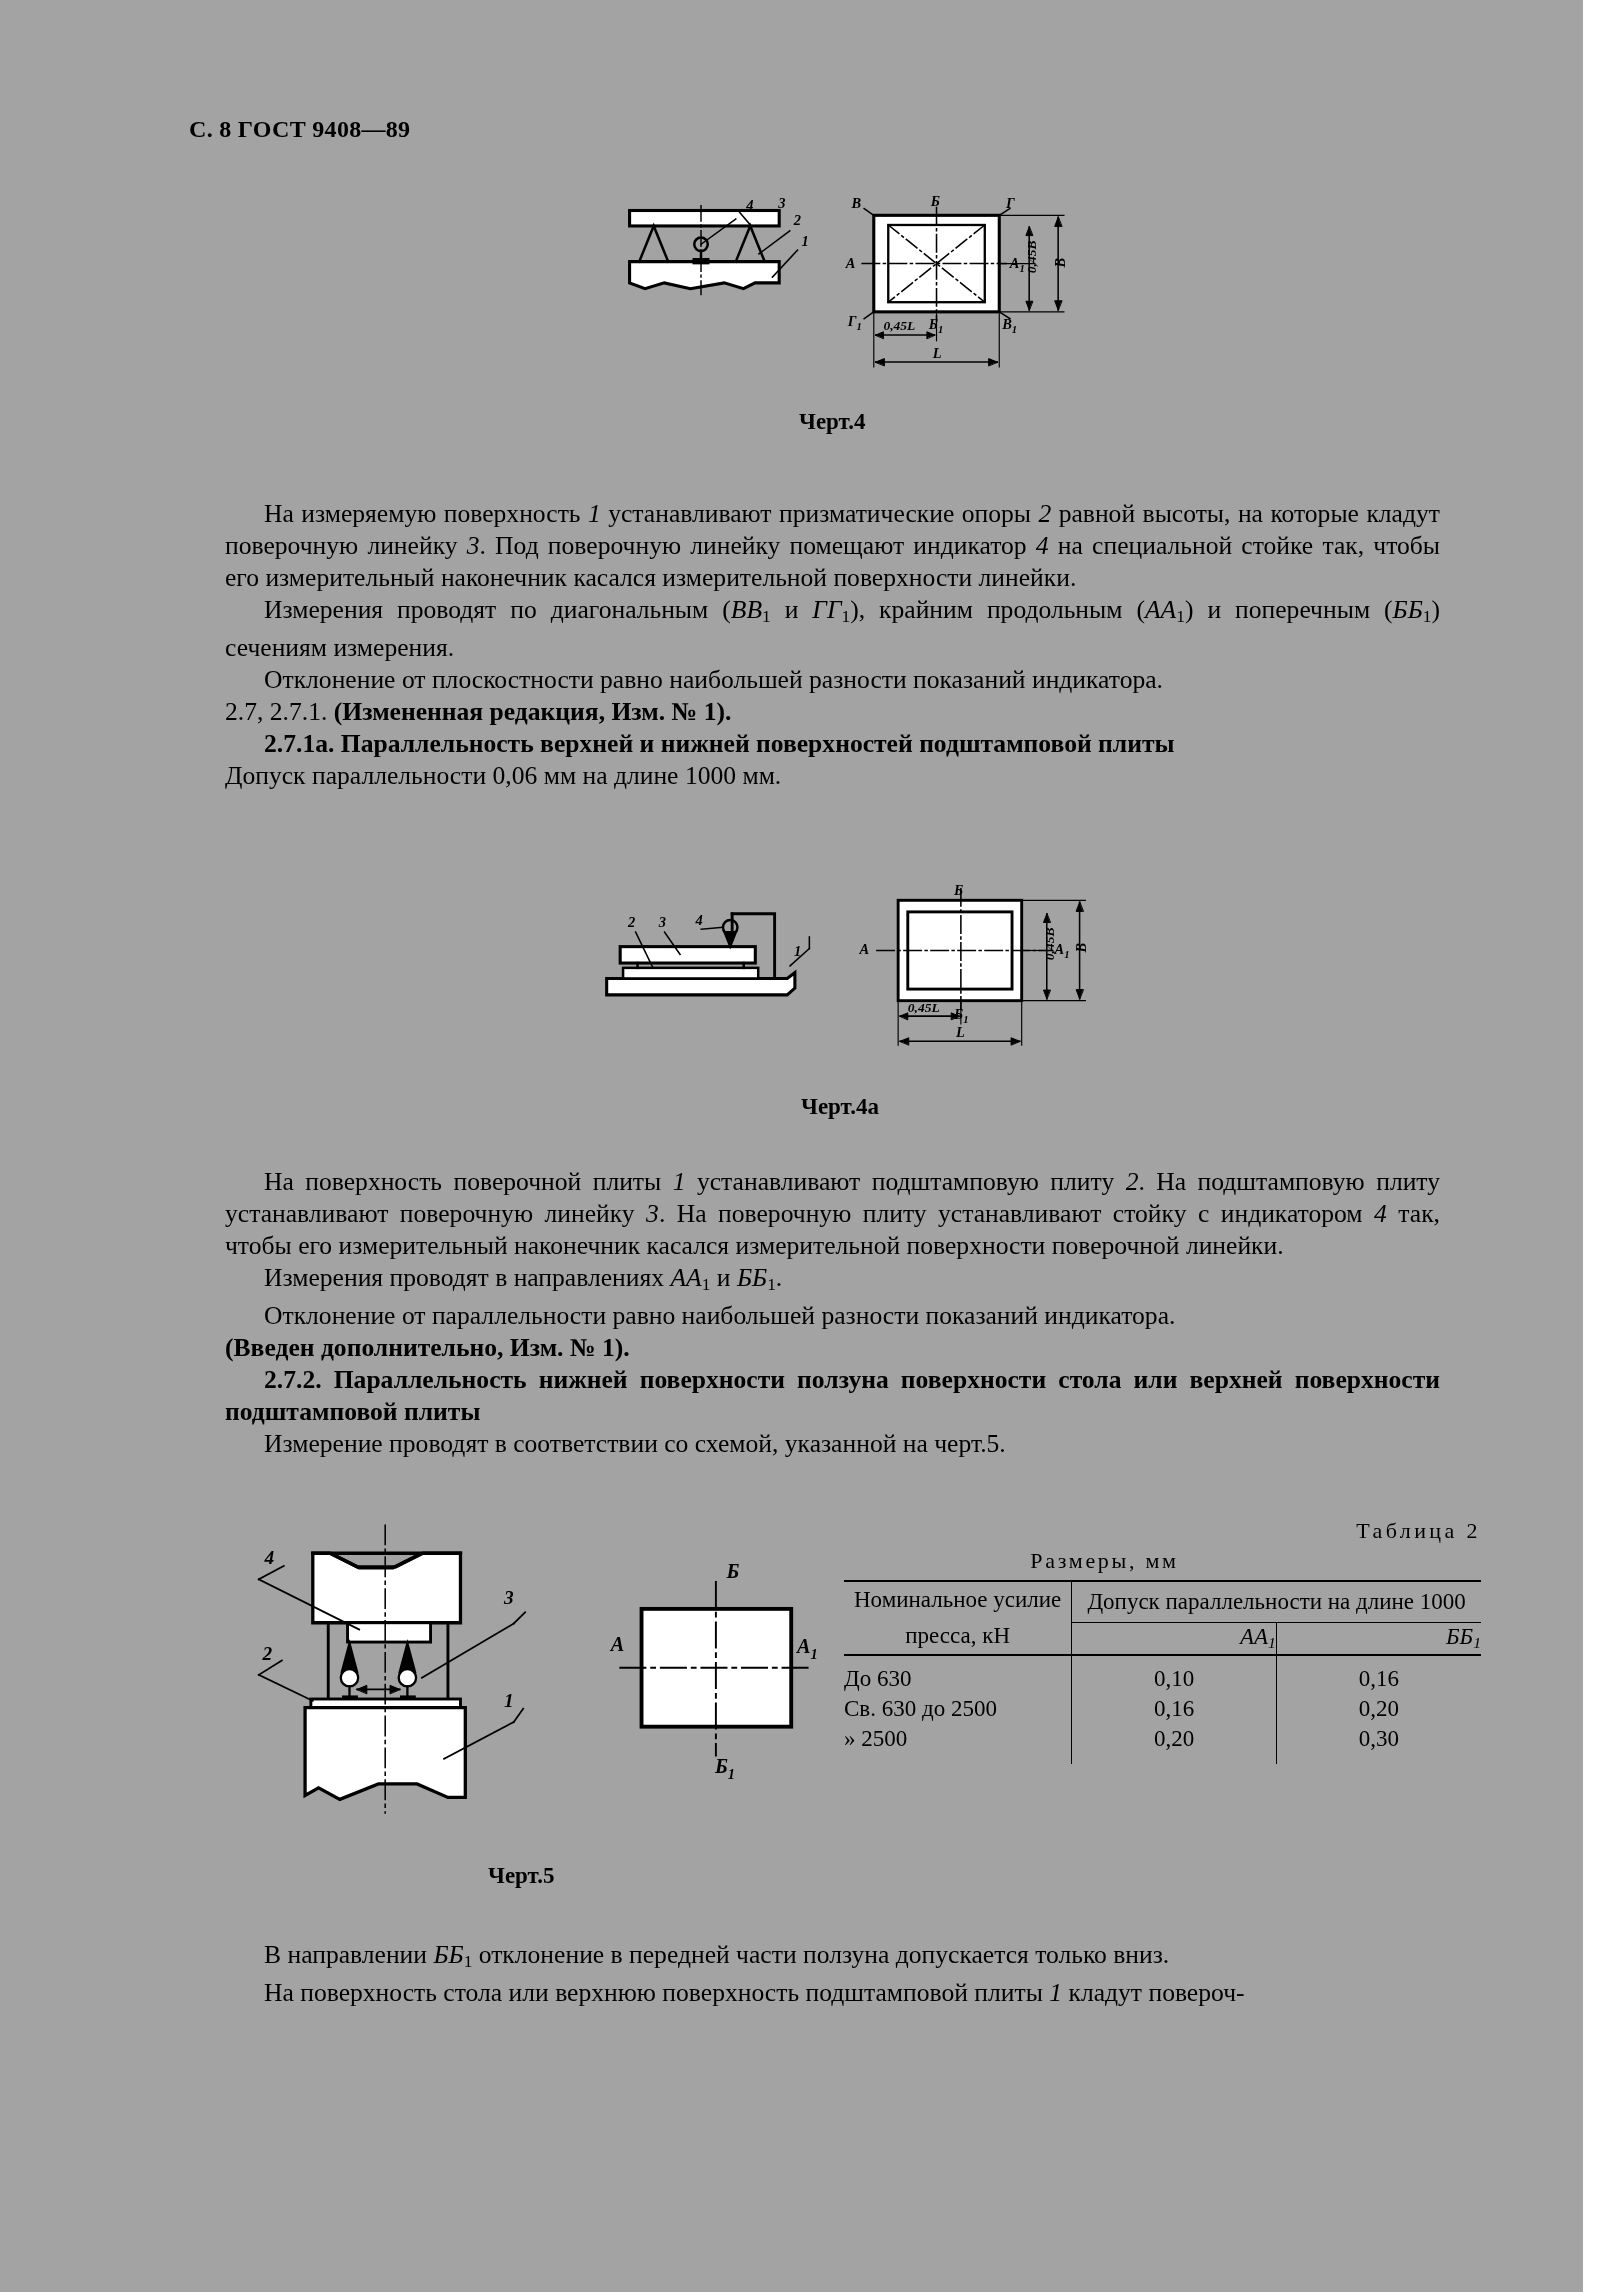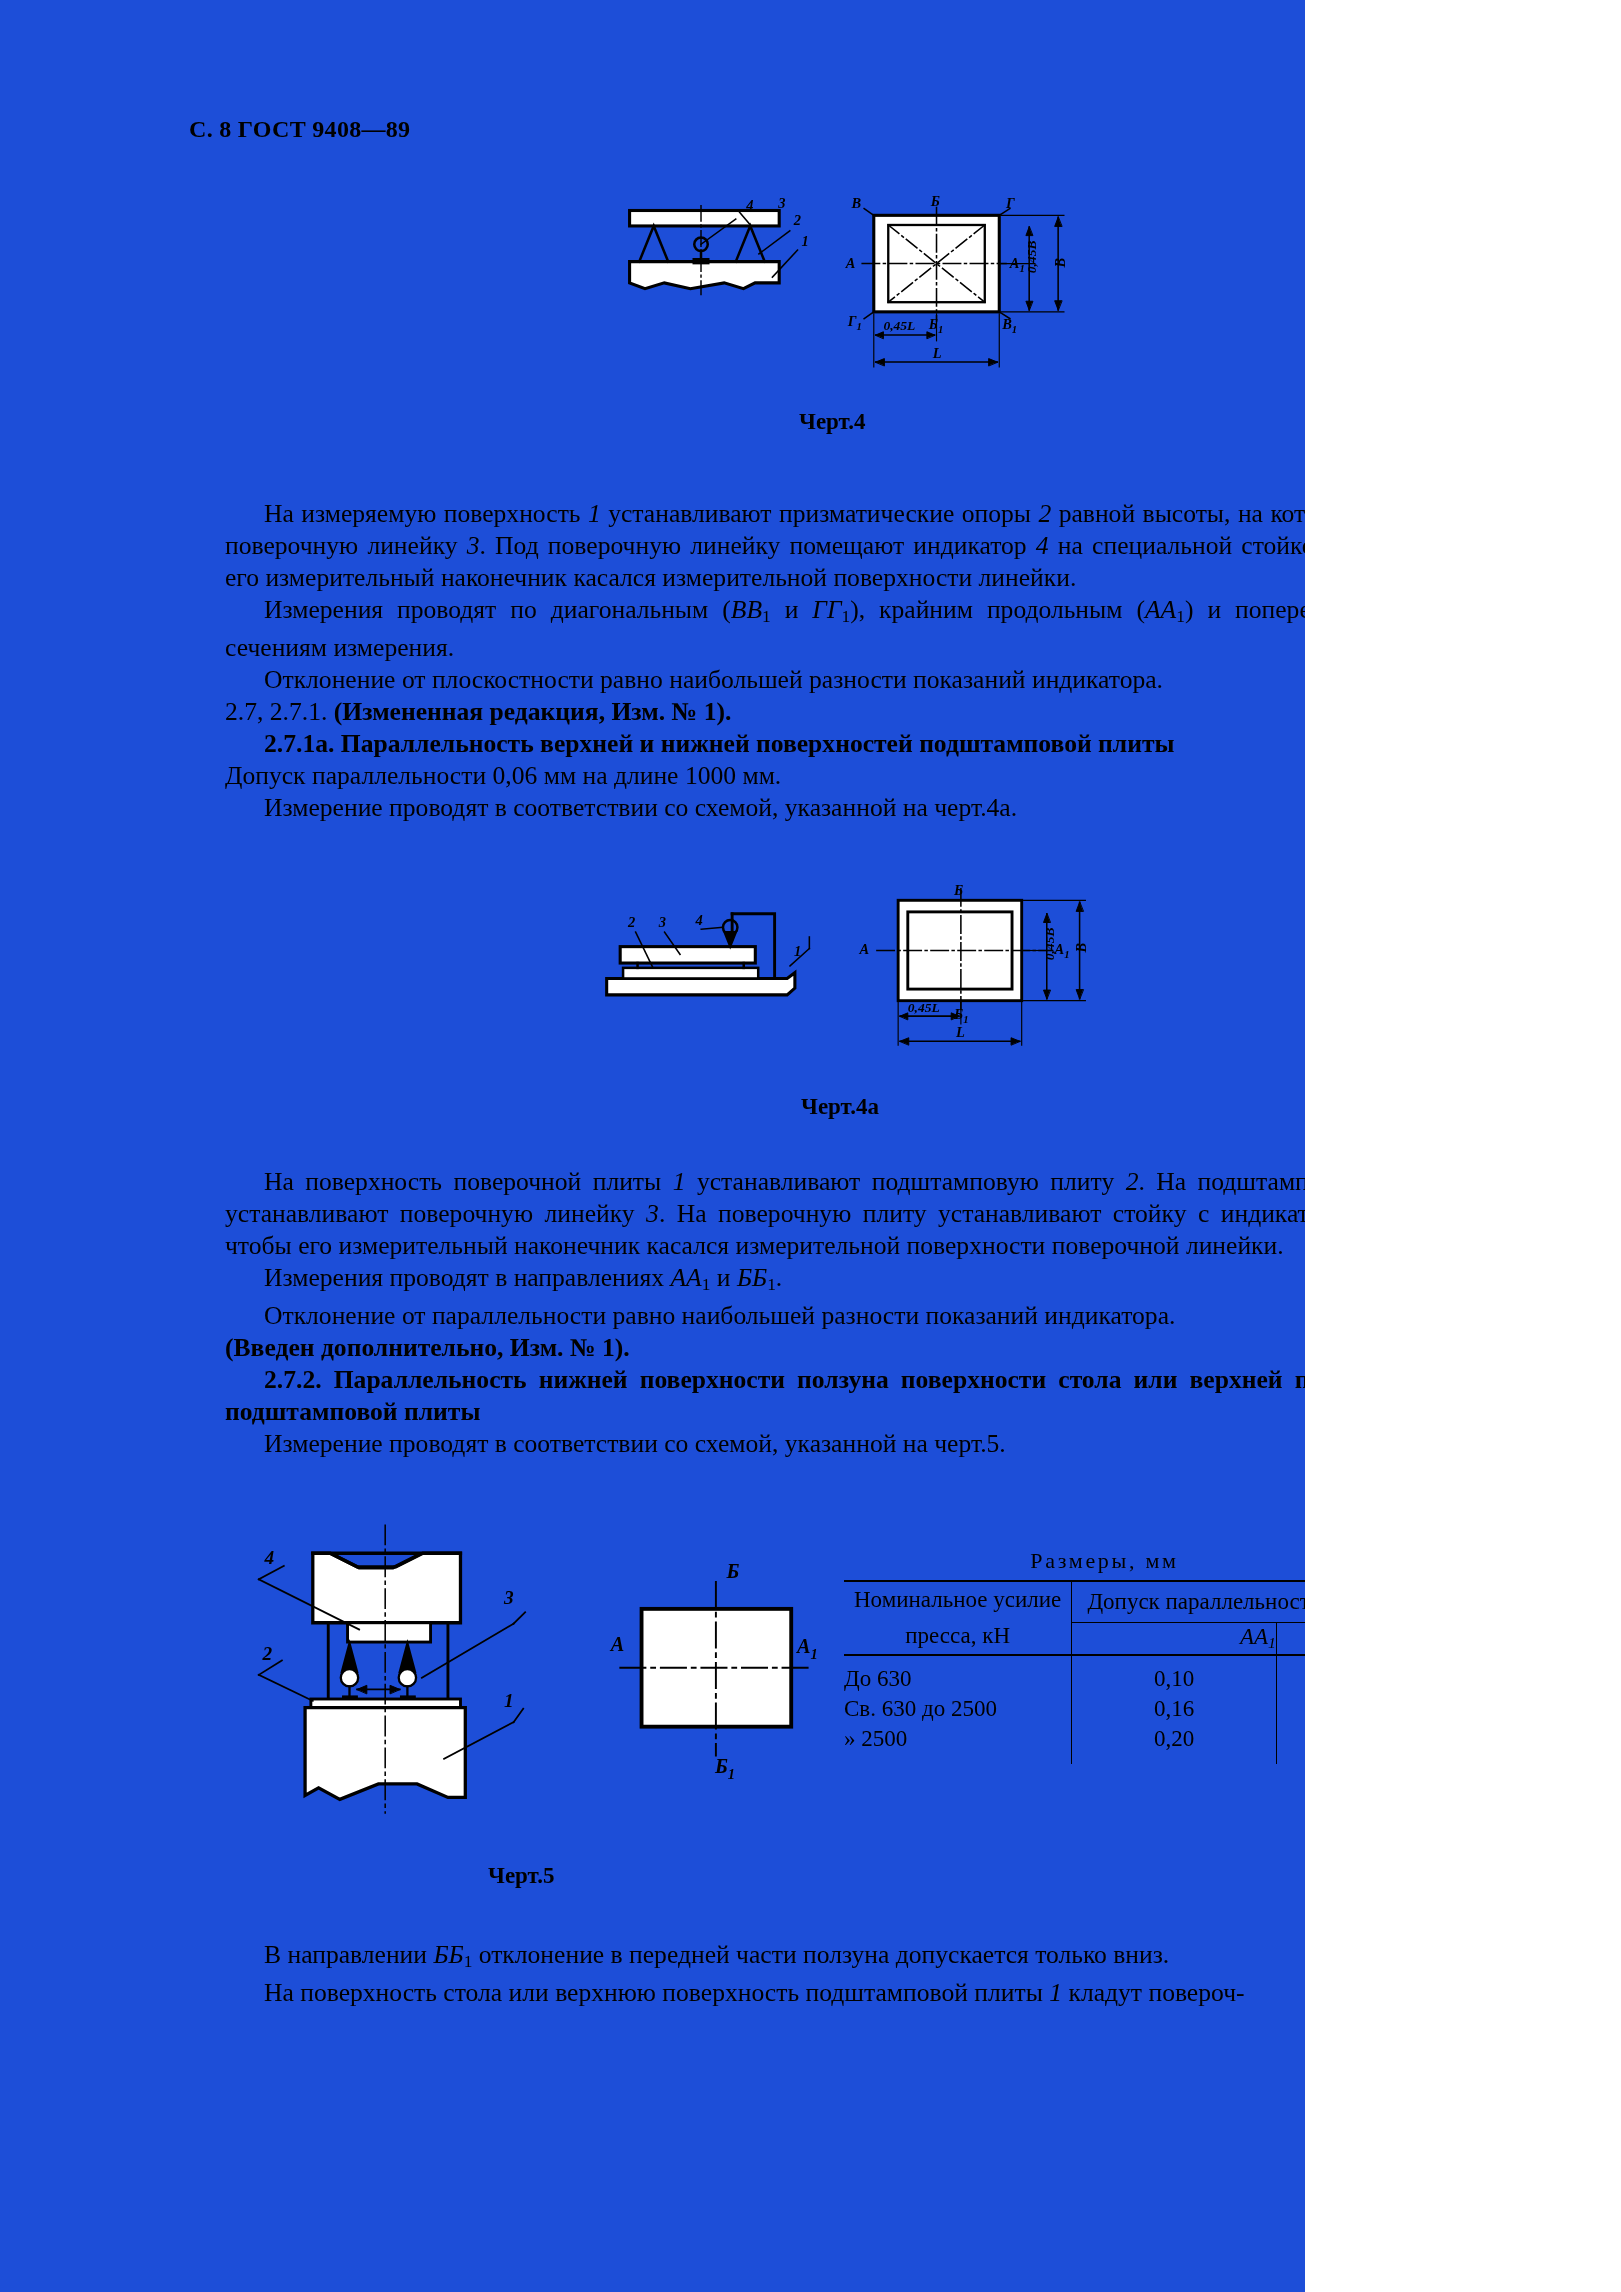--- a/index.html
+++ b/index.html
@@ -2,23 +2,23 @@
 <html><head>
 <meta charset="utf-8">
 <style>
   html, body {
     margin: 0;
     padding: 0;
     background: #ffffff;
   }
   .page {
     position: relative;
-    width: 1305px;
+    width: 1583px;
     height: 2292px;
-    background: #1d4ed8;
+    background: #a3a3a3;
     font-family: "Liberation Serif", "DejaVu Serif", serif;
     color: #000000;
     overflow: hidden;
   }
 
   
   .page-header {
     position: absolute;
     left: 189px;
     top: 116px;
@@ -206,21 +206,20 @@
 
   <div class="caption" style="left:799px; top:409px;">Черт.4</div>
 
   <div class="body-text" style="left:225px; top:498px; width:1215px;">
     <p class="indent">На измеряемую поверхность <i>1</i> устанавливают призматические опоры <i>2</i> равной высоты, на которые кладут поверочную линейку <i>3</i>. Под поверочную линейку помещают индикатор <i>4</i> на специальной стойке так, чтобы его измерительный наконечник касался измерительной поверхности линейки.</p>
     <p class="indent">Измерения проводят по диагональным (<i>ВВ</i><sub>1</sub> и <i>ГГ</i><sub>1</sub>), крайним продольным (<i>АА</i><sub>1</sub>) и поперечным (<i>ББ</i><sub>1</sub>) сечениям измерения.</p>
     <p class="indent">Отклонение от плоскостности равно наибольшей разности показаний индикатора.</p>
     <p>2.7, 2.7.1. <span class="bold">(Измененная редакция, Изм. № 1).</span></p>
     <p class="indent bold">2.7.1а. Параллельность верхней и нижней поверхностей подштамповой плиты</p>
     <p>Допуск параллельности 0,06 мм на длине 1000 мм.</p>
-    <p class="indent">Измерение проводят в соответствии со схемой, указанной на черт.4а.</p>
   </div>
 
   <div class="fig" style="left:570px; top:879px; width:526px; height:198px;">
     <svg width="526" height="198" viewBox="0 0 545 205">
       <g stroke="#000" fill="none" stroke-linecap="square">
 
         <path d="M38 103 L225 103 L233 97 L233 113 L225 120 L38 120 Z" stroke-width="3.2" fill="#fff"></path>
 
         <rect x="55" y="92" width="140" height="11" stroke-width="2.6" fill="#fff"></rect>
 

